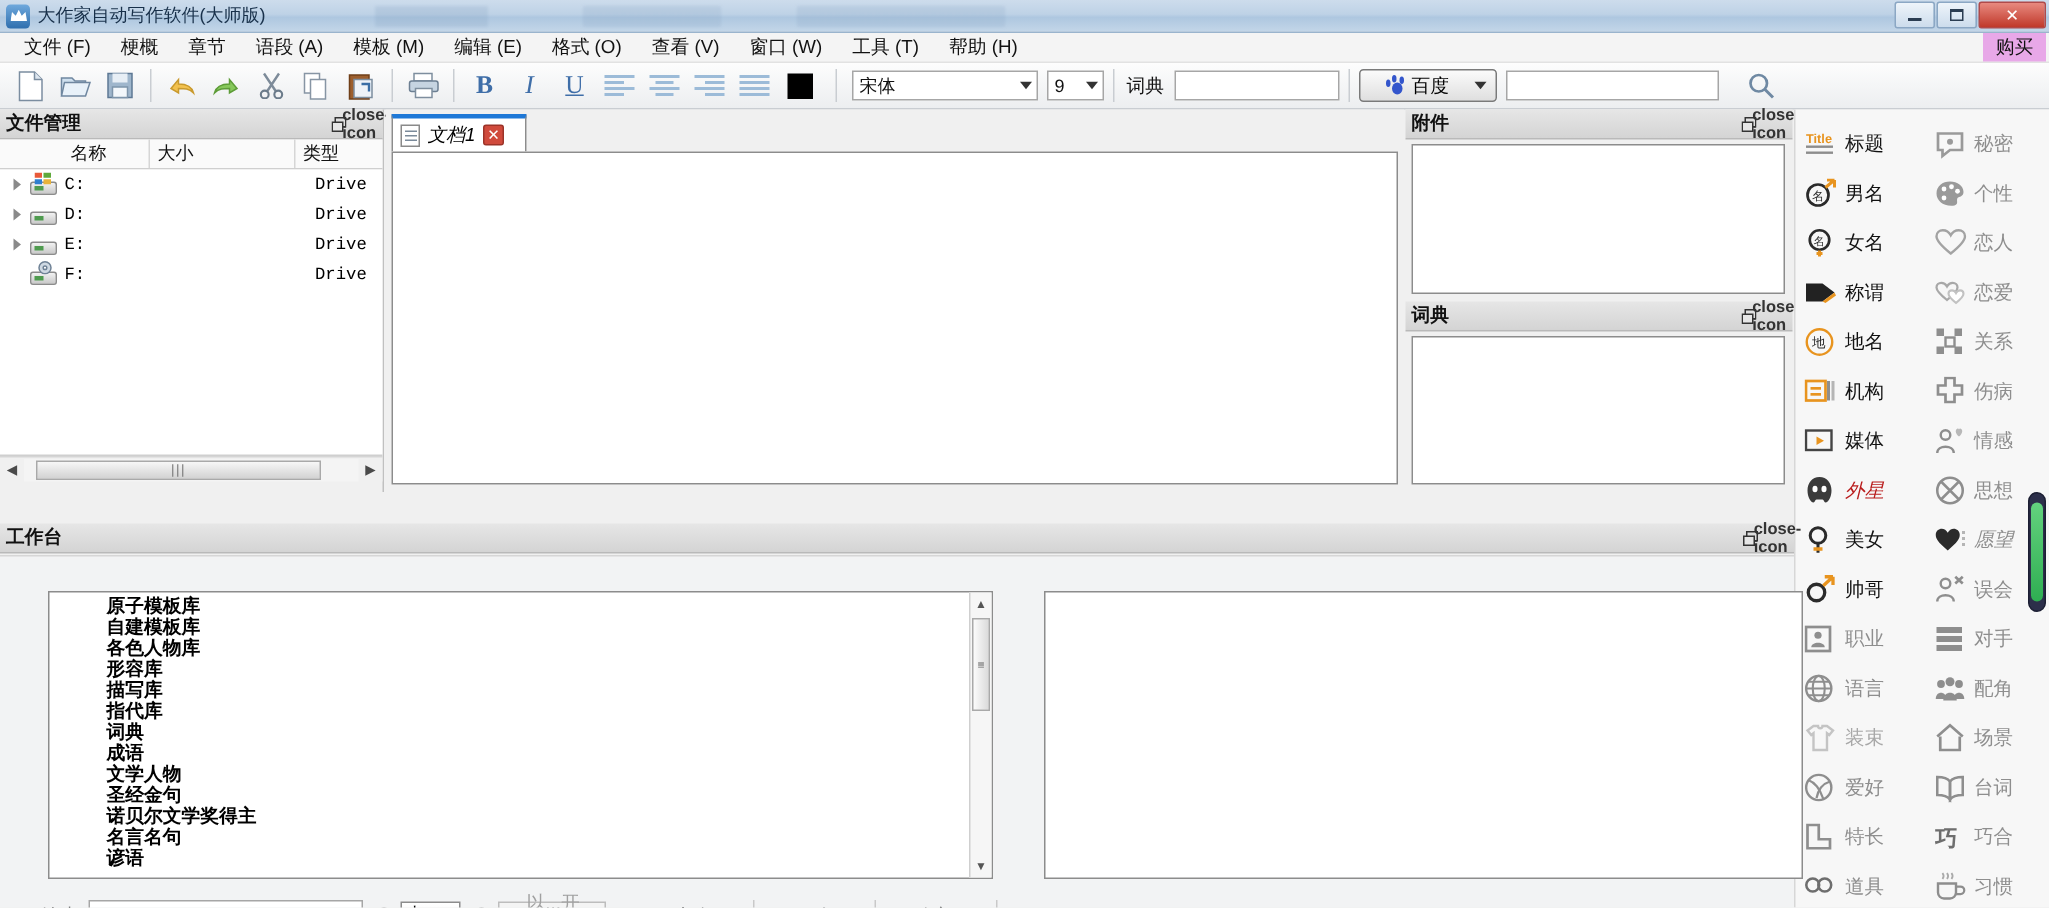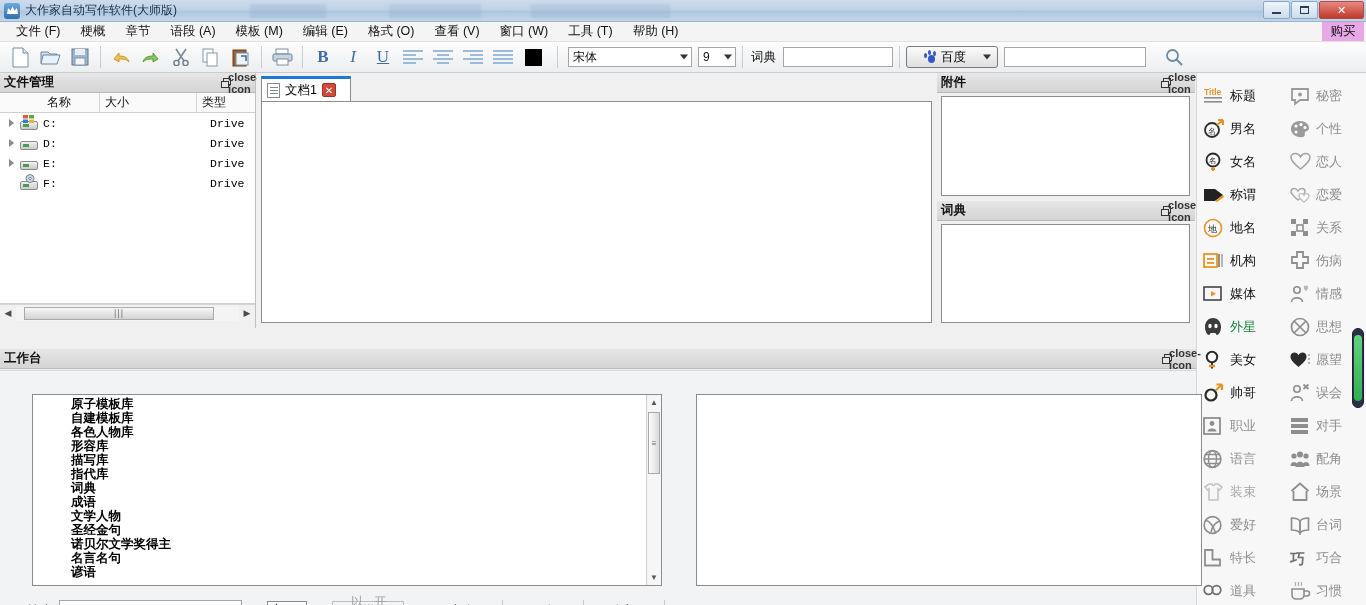--- a/index.html
+++ b/index.html
@@ -132,21 +132,21 @@
       background:linear-gradient(180deg,#f7f7f7,#d2d2d2); border:1px solid #a9a9a9;
       display:flex;align-items:center;justify-content:center; color:#777; font-size:9px; letter-spacing:1px;}
 
   #doc-area {
     position:absolute; left:257px; top:73px; width:679px; height:255px; background:#f0f0f0;
   }
   .tabstrip { height:28px; display:flex; align-items:flex-end; padding-left:4px; }
   .doctab {
     height:25px; min-width:90px; background:#fff;
     border:1px solid #8c8c8c; border-bottom:none; border-top:3px solid #1e78d7;
-    display:flex; align-items:center; gap:5px; padding:0 5px;
+    display:flex; align-items:center; gap:5px; padding:0 5px;font-style:italic;
   }
   .doc-ico { width:13px;height:15px; background:#fff; border:1px solid #8a8a8a; position:relative; flex:none;}
   .doc-ico i { position:absolute; left:2px; width:8px; height:1px; background:#7a8a9a; }
   .tab-close {
     width:14px;height:14px; background:#d04a3c; border:1px solid #9c3328; border-radius:2px;
     color:#fff; font-size:10px; font-weight:bold; display:flex;align-items:center;justify-content:center;
   }
   .doc-canvas { position:absolute; left:4px; top:28px; width:671px; height:222px;
                 background:#fff; border:1px solid #8c8c8c; }
 
@@ -658,21 +658,21 @@
       </div>
 
       <div class="side-item">
         <span class="si-ico">
           <svg width="22" height="20" viewBox="0 0 22 20">
               <path d="M10 1 C15 1 18 5 18 10 C18 14 16 18 14 18 C13 18 13 16 12 16 L8 16 C7 16 7 18 6 18 C4 18 2 14 2 10 C2 5 5 1 10 1 Z" fill="#3b3b3b"></path>
               <ellipse cx="7" cy="9" rx="1.7" ry="2.2" fill="#fff"></ellipse>
               <ellipse cx="13" cy="9" rx="1.7" ry="2.2" fill="#fff"></ellipse>
             </svg>
         </span>
-        <span class="side-label" style="color:#15803d;">外星</span>
+        <span class="side-label" style="color:#b91c1c;font-style:italic;">外星</span>
       </div>
       <div class="side-item">
         <span class="si-ico">
           <svg width="21" height="20" viewBox="0 0 21 20">
               <circle cx="10" cy="10" r="8.5" fill="none" stroke="#8e8e8e" stroke-width="1.7"></circle>
               <path d="M4 4 L16 16 M16 4 L4 16" stroke="#8e8e8e" stroke-width="1.7"></path>
             </svg>
         </span>
         <span class="side-label" style="color:#8e8e8e;">思想</span>
       </div>
@@ -691,21 +691,21 @@
         <span class="si-ico">
           <svg width="21" height="20" viewBox="0 0 21 20">
               <path d="M8.5 17 C2 11.5 0.5 9 0.5 6.5 C0.5 4 2.5 2.5 4.5 2.5 C6 2.5 7.8 3.6 8.5 5.2 C9.2 3.6 11 2.5 12.5 2.5 C14.5 2.5 16.5 4 16.5 6.5 C16.5 9 15 11.5 8.5 17 Z" fill="#2b2b2b"></path>
               <g fill="#b5b5b5">
                 <rect x="18" y="4" width="2" height="2"></rect>
                 <rect x="18" y="8" width="2" height="2"></rect>
                 <rect x="18" y="12" width="2" height="2"></rect>
               </g>
             </svg>
         </span>
-        <span class="side-label" style="color:#8e8e8e;">愿望</span>
+        <span class="side-label" style="color:#8e8e8e;font-style:italic;">愿望</span>
       </div>
 
       <div class="side-item">
         <span class="si-ico">
           <svg width="22" height="20" viewBox="0 0 22 20">
               <circle cx="8" cy="12" r="5.5" fill="none" stroke="#2b2b2b" stroke-width="2.2"></circle>
               <path d="M12.5 7.5 L19 1.5 M19 1.5 h-5.5 M19 1.5 v5.5" stroke="#e8941f" stroke-width="2.2" fill="none"></path>
             </svg>
         </span>
         <span class="side-label" style="color:#111;">帅哥</span>

